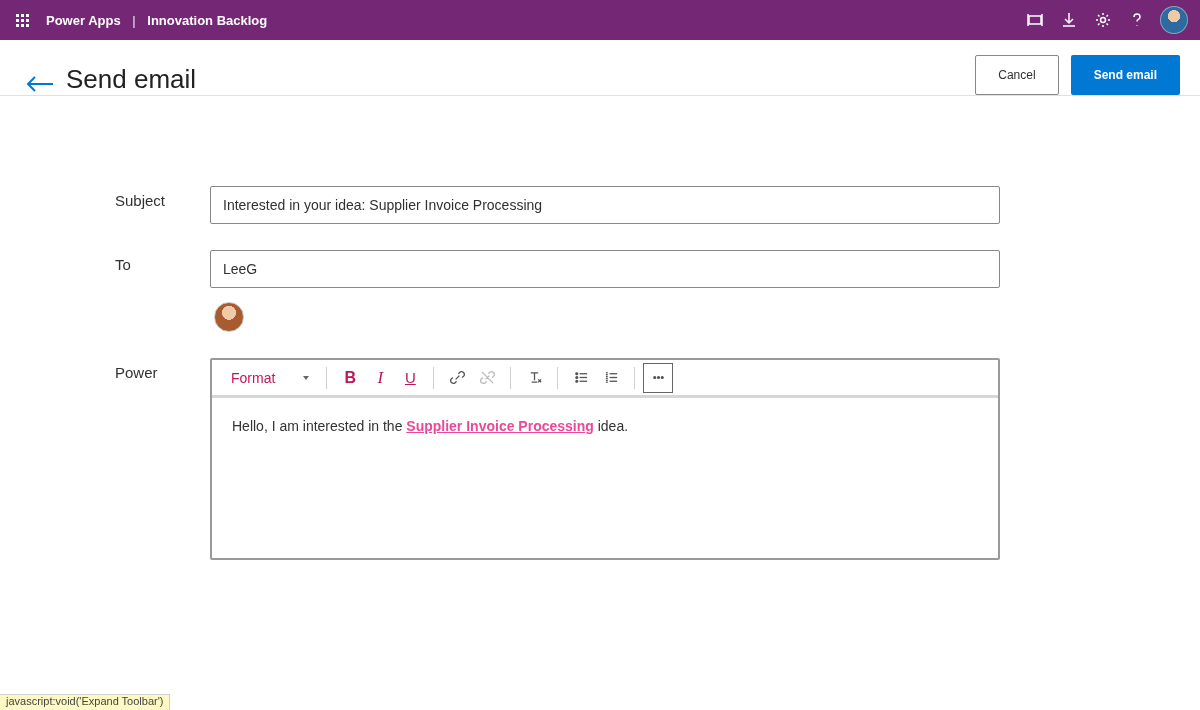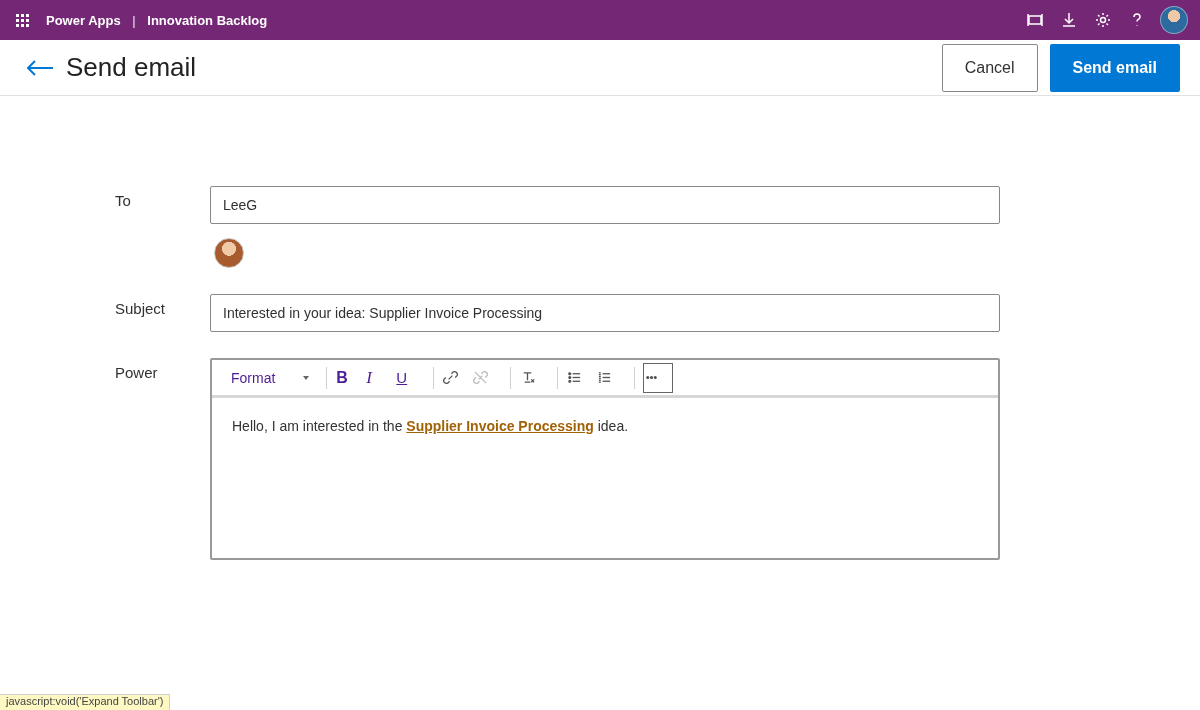--- a/index.html
+++ b/index.html
@@ -11,51 +11,51 @@
   .waffle-dots { display:grid; grid-template-columns: repeat(3,3px); grid-template-rows:repeat(3,3px); gap:2px; }
   .waffle-dots span { width:3px; height:3px; background:#fff; }
   .brand { margin-left: 8px; font-weight:600; }
   .brand .sep { margin: 0 8px; font-weight:400; opacity:.9; }
   .topbar-spacer { flex:1; }
   .topicon { width:34px; height:40px; display:flex; align-items:center; justify-content:center; cursor:pointer; }
   .topicon svg { width:16px; height:16px; stroke:#fff; fill:none; stroke-width:1.5; }
   .avatar-top { width:28px; height:28px; border-radius:50%; background: radial-gradient(circle at 50% 35%, #f0c9a7 0 28%, #2d6a9f 29% 100%); margin: 0 6px; border:1px solid rgba(255,255,255,.4); cursor:pointer; }
 
   
-  .pagehdr { height: 56px; border-bottom:1px solid #e1e1e1; display:flex; align-items:center; padding: 0 20px; }
+  .pagehdr { height: 56px; border-bottom:1px solid #e1e1e1; display:flex; align-items:flex-end; padding: 0 20px; }
   .backarrow { width:40px; display:flex; align-items:center; justify-content:center; cursor:pointer; }
   .backarrow svg { width:30px; height:22px; stroke:#0078d4; stroke-width:2; fill:none; }
   .pagetitle { font-size:26px; font-weight:400; margin-left:6px; color:#222; }
   .pagehdr-spacer { flex:1; }
-  .btn { height:48px; padding:0 22px; font-size:16px; border-radius:2px; cursor:pointer; display:flex; align-items:center; border:1px solid transparent; }
+  .btn { height:40px; padding:0 22px; font-size:12px; border-radius:2px; cursor:pointer; display:flex; align-items:center; border:1px solid transparent; }
   .btn-secondary { background:#fff; border:1px solid #8a8886; color:#323130; margin-right:12px; }
   .btn-primary { background:#0078d4; color:#fff; font-weight:600; }
 
   
   .form { padding: 90px 200px 0 115px; }
   .row { display:flex; align-items:flex-start; margin-bottom: 26px; }
   .lbl { width: 95px; font-size:15px; color:#323130; padding-top:6px; }
   .fld { flex:1; }
   .input { width:100%; height:38px; border:1px solid #8a8886; border-radius:2px; padding:0 12px; font-size:14px; color:#323130; outline:none; font-family:inherit; }
   .chip-row { margin-top:14px; }
   .chip-avatar { width:30px; height:30px; border-radius:50%; background: radial-gradient(circle at 50% 35%, #f0c9a7 0 30%, #a85b2e 31% 100%); border:1px solid #c8c6c4; margin-left:4px; cursor:pointer; }
 
   
   .rte { border:2px solid #999; border-radius:2px; }
   .rte-toolbar { height:38px; border-bottom:3px solid #d6d6d6; display:flex; align-items:center; padding:0 10px; gap:0; background:#fff; }
-  .tb-btn { min-width:30px; height:30px; display:flex; align-items:center; border:1px solid transparent; cursor:pointer; color:#4c1d95; font-size:14px; background:transparent; }
+  .tb-btn { min-width:30px; height:30px; display:flex; align-items:center; justify-content:center; border:1px solid transparent; cursor:pointer; color:#be185d; font-size:14px; background:transparent; }
   .tb-format { font-size:14px; padding:0 8px; min-width:auto; display:flex; align-items:center; gap:28px; }
   .tb-format .caret { width:0; height:0; border-left:3px solid transparent; border-right:3px solid transparent; border-top:4px solid #666; }
   .tb-sep { width:1px; height:22px; background:#d0d0d0; margin:0 8px; }
   .tb-svg { width:15px; height:15px; stroke:#555; fill:none; stroke-width:1.4; }
   .tb-active { border:1px solid #666; }
   .tb-disabled { opacity:.4; cursor:default; }
 
   .rte-body { min-height:160px; padding:18px 20px; font-size:14px; color:#333; line-height:1.5; }
-  .rte-body a { color:#a16207; font-weight:600; text-decoration: underline; }
+  .rte-body a { color:#ec4899; font-weight:600; text-decoration: underline; }
   .rte-body ul { padding-left: 40px; margin-top:10px; }
   .rte-body li b { font-weight:600; }
 
   
   .status { position:absolute; left:0; bottom:0; height:16px; font-size:11px; color:#444; padding:0 6px; background:#fef9c3; border:1px solid #d0d0d0; border-left:none; border-bottom:none; }
 
 </style>
 </head>
 <body>
 
@@ -115,35 +115,35 @@
         <polyline points="10,3 3,10 10,17"></polyline>
       </svg>
   </div>
   <div class="pagetitle">Send email</div>
   <div class="pagehdr-spacer"></div>
   <div class="btn btn-secondary">Cancel</div>
   <div class="btn btn-primary">Send email</div>
 </div>
 
 <div class="form">
+
+  <div class="row">
+    <div class="lbl">Subject</div>
+    <div class="fld">
+      <input class="input" value="Interested in your idea: Supplier Invoice Processing" style="">
+    </div>
+  </div>
 
   <div class="row">
     <div class="lbl">To</div>
     <div class="fld">
       <input class="input" value="LeeG" style="">
       <div class="chip-row">
         <div class="chip-avatar"></div>
       </div>
-    </div>
-  </div>
-
-  <div class="row">
-    <div class="lbl">Subject</div>
-    <div class="fld">
-      <input class="input" value="Interested in your idea: Supplier Invoice Processing" style="">
     </div>
   </div>
 
   <div class="row">
     <div class="lbl">Power</div>
     <div class="fld">
       <div class="rte">
         <div class="rte-toolbar">
           <div class="tb-btn tb-format">
             <span>Format</span>

